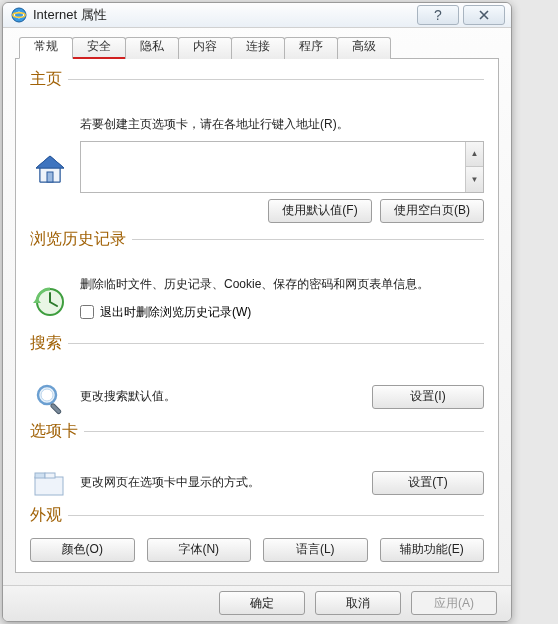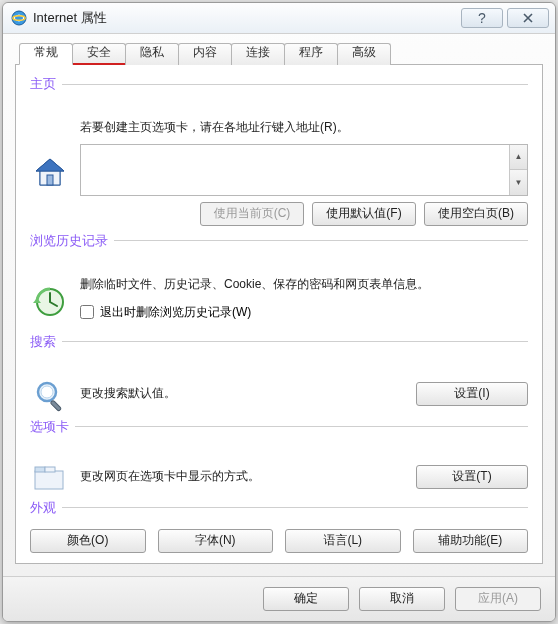--- a/index.html
+++ b/index.html
@@ -5,21 +5,21 @@
 * { box-sizing: border-box; margin: 0; padding: 0; }
 body {
   font-family: "Microsoft YaHei", "SimSun", Tahoma, sans-serif;
   font-size: 12px;
   background: #e8e8e8;
   width: 558px;
   height: 624px;
   overflow: hidden;
 }
 .window {
-  width: 554px;
+  width: 510px;
   height: 620px;
   margin: 2px;
   background: linear-gradient(to bottom, #fdfdfd, #f0f0f0);
   border: 1px solid #9a9a9a;
   border-radius: 6px;
   box-shadow: 0 2px 8px rgba(0,0,0,0.3);
   display: flex;
   flex-direction: column;
 }
 .titlebar {
@@ -84,22 +84,22 @@
   flex: 1;
   border: 1px solid #b5b5b5;
   background: #fff;
   padding: 10px 14px 8px 14px;
   display: flex;
   flex-direction: column;
   gap: 6px;
 }
 
 .group-title {
-  font-size: 13px;
-  color: #8b5cf6;
+  font-size: 16px;
+  color: #a16207;
   display: flex;
   align-items: center;
   gap: 6px;
 }
 .group-title .line {
   flex: 1;
   height: 1px;
   background: #cfcfcf;
 }
 
@@ -255,21 +255,20 @@
         <div class="body-col">
           <div class="desc">若要创建主页选项卡，请在各地址行键入地址(R)。</div>
           <div class="textarea-wrap">
             <textarea style=""></textarea>
             <div class="spin">
               <button>▲</button>
               <button>▼</button>
             </div>
           </div>
           <div class="btn-row">
-            <button class="btn" disabled="">使用当前页(C)</button>
             <button class="btn">使用默认值(F)</button>
             <button class="btn">使用空白页(B)</button>
           </div>
         </div>
       </div>
 
       <div class="group-title">
         <span>浏览历史记录</span>
         <span class="line"></span>
       </div>

